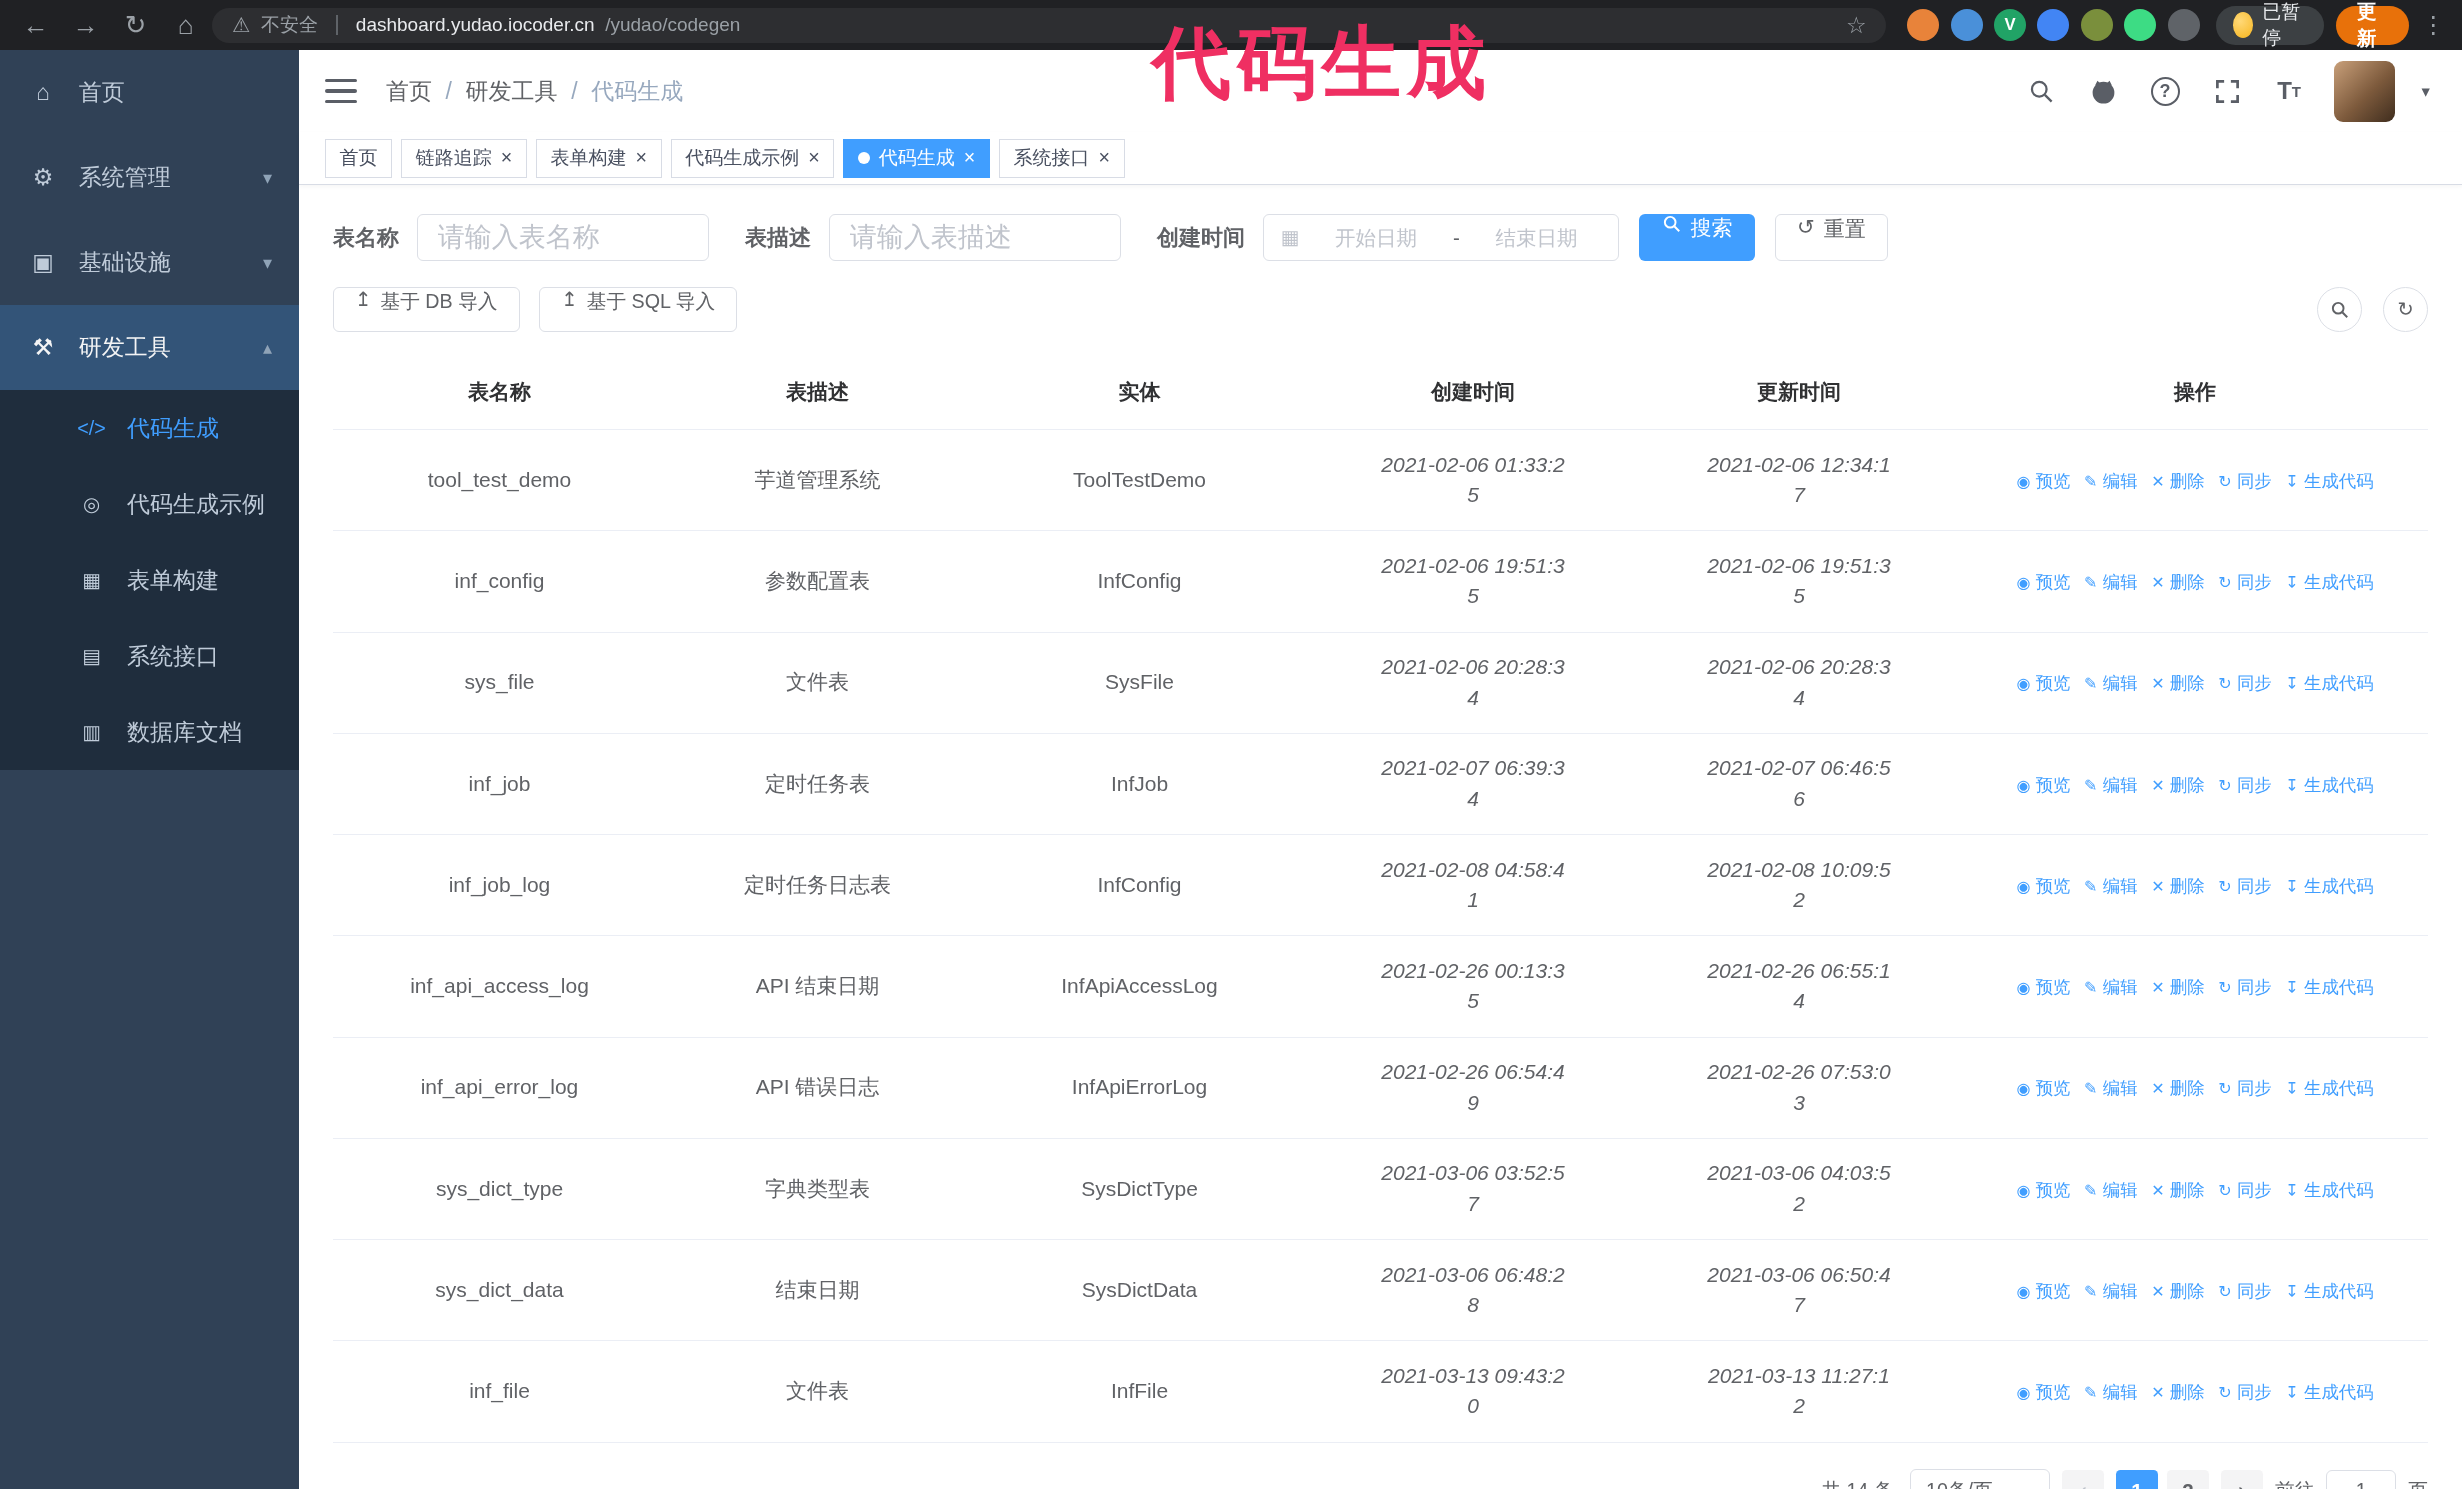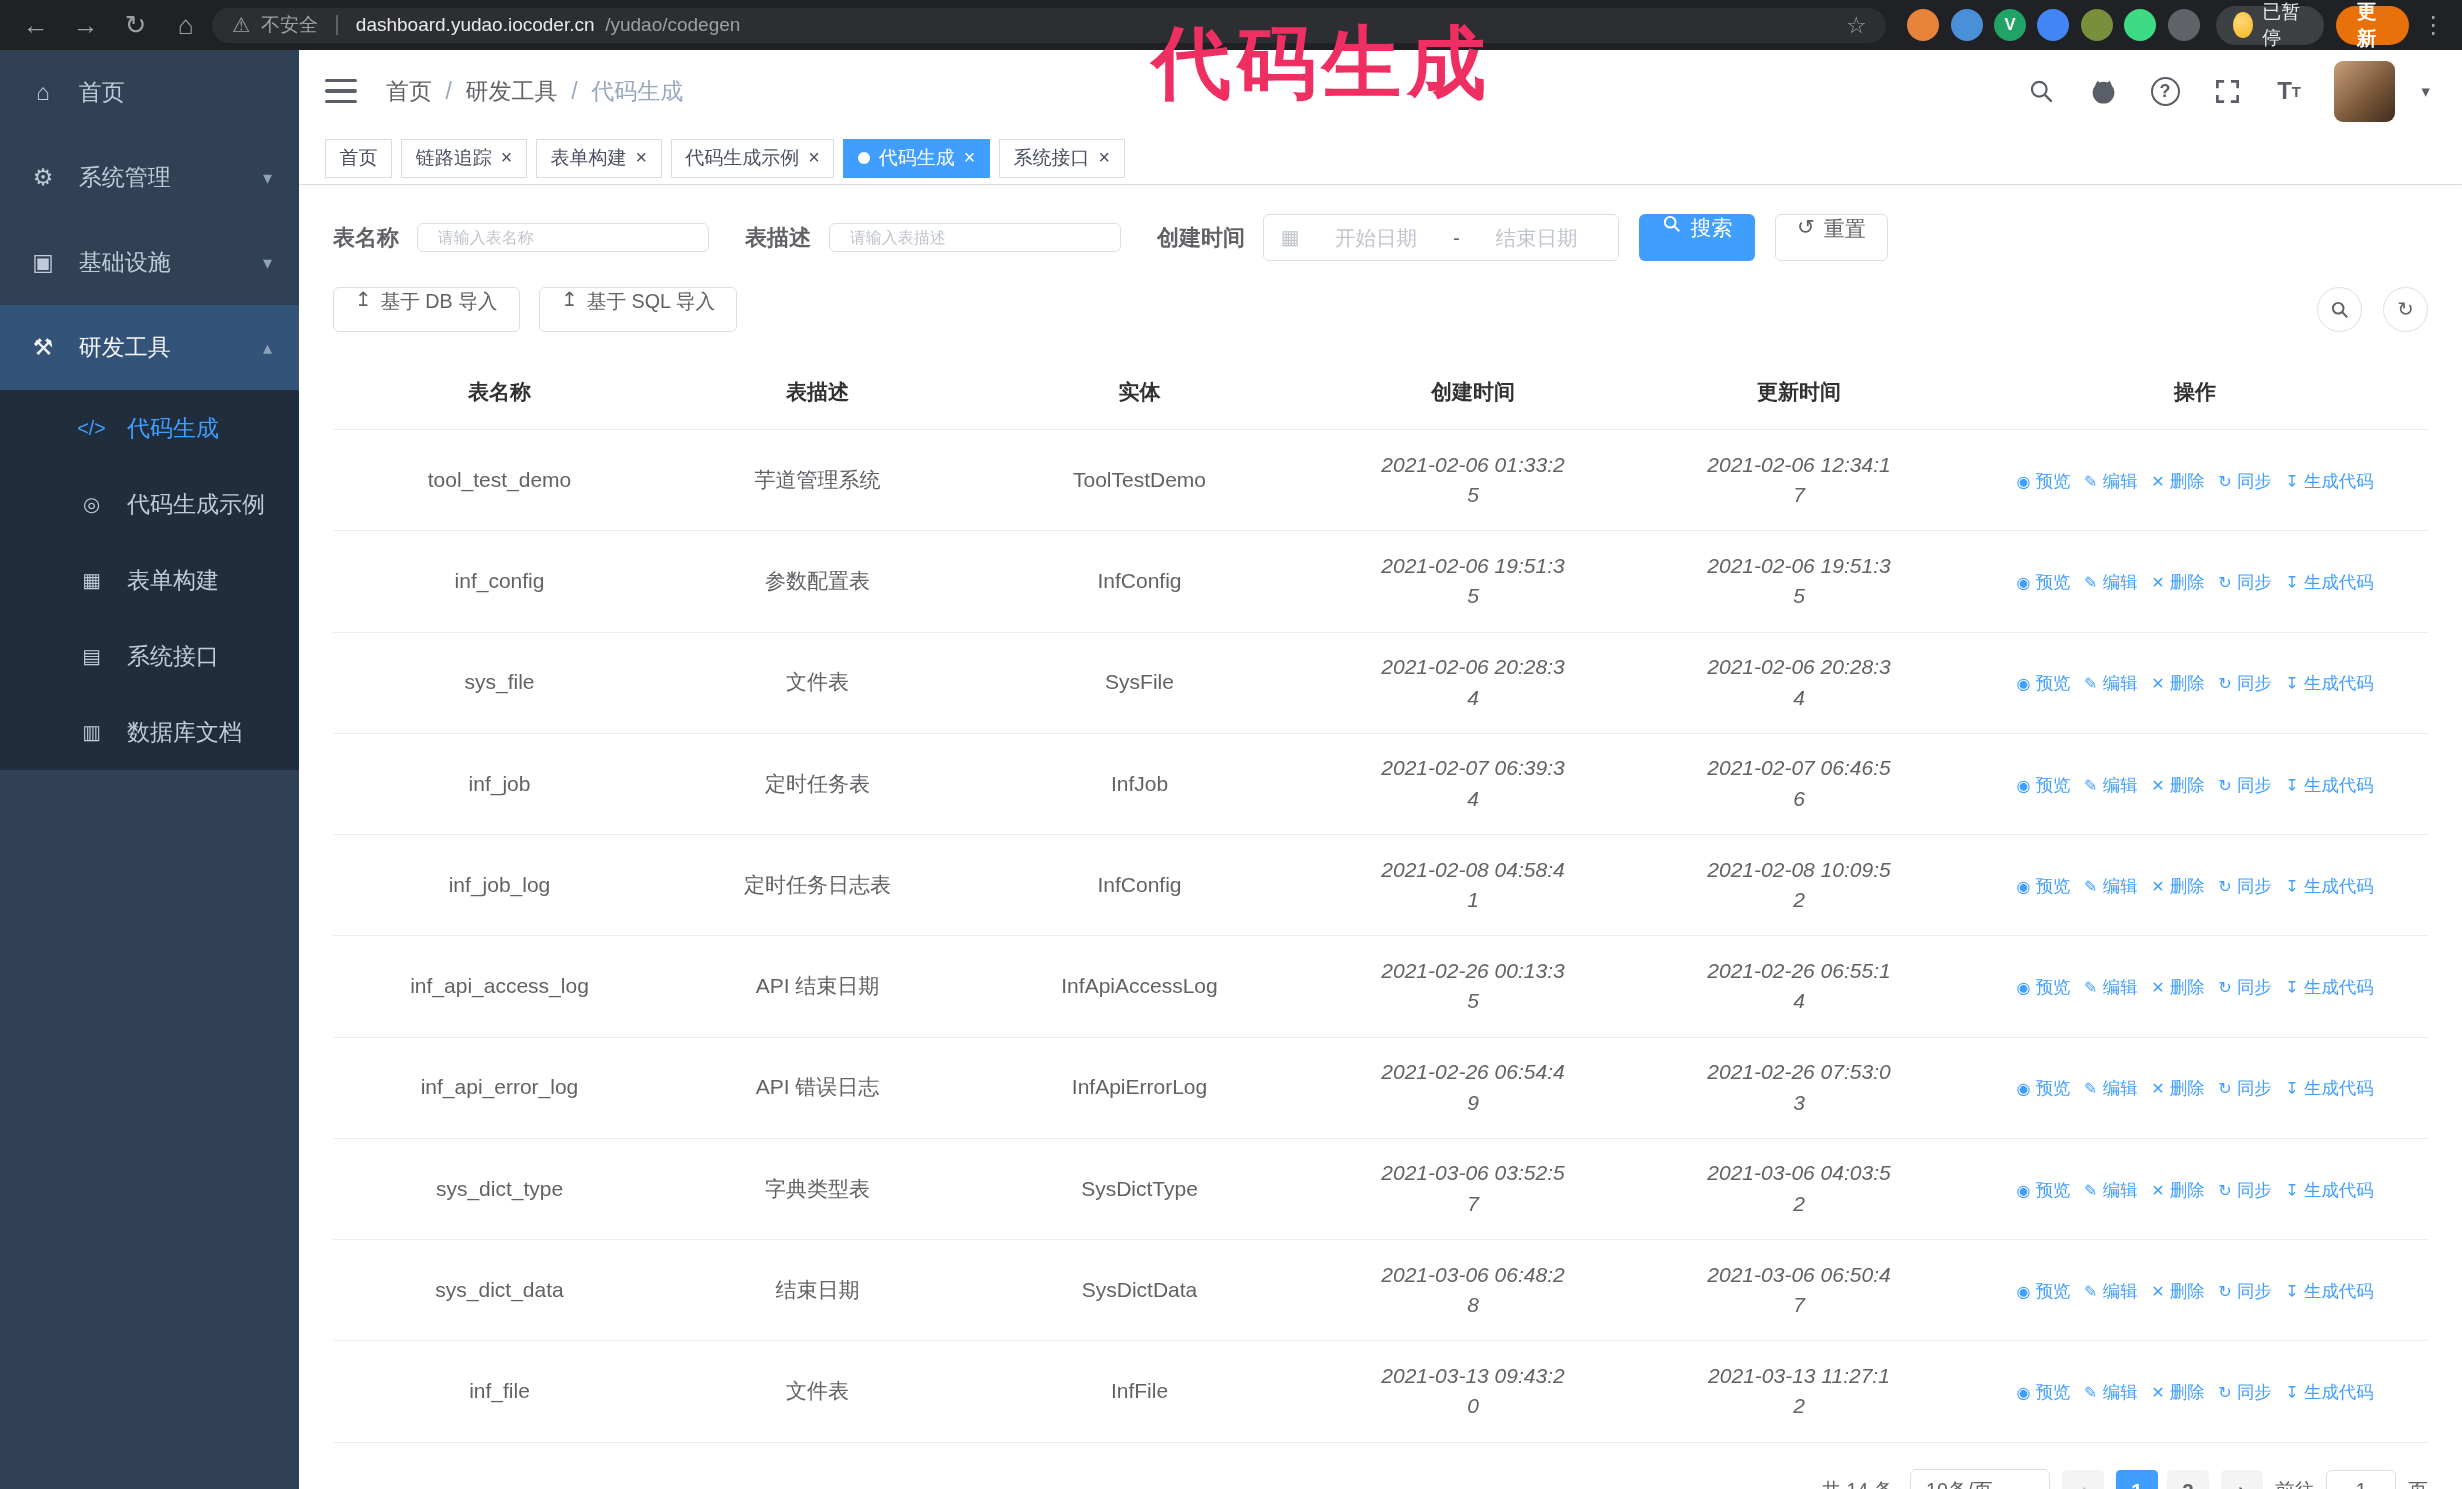--- a/index.html
+++ b/index.html
@@ -64,21 +64,21 @@
   .tags { height:53px; display:flex; align-items:center; gap:9px; padding:0 26px; border-bottom:1.5px solid #d8dce5; box-shadow:0 1.5px 4.5px rgba(0,0,0,.04); }
   .tag { height:39px; display:inline-flex; align-items:center; gap:9px; padding:0 13.6px; border:1.5px solid #d8dce5; background:#fff; color:#495060; font-size:19px; cursor:pointer; white-space:nowrap; }
   .tag.active { background:#409eff; border-color:#409eff; color:#fff; }
   .tag.active::before { content:""; width:12px; height:12px; border-radius:50%; background:#fff; }
   .tag-x { font-size:19.7px; line-height:1; }
 
   
   .content { flex:1; padding:29px 34px 0; overflow:hidden; }
   .filters { display:flex; align-items:center; margin-bottom:26px; }
   .f-label { font-size:22px; color:#606266; font-weight:700; margin-right:18px; white-space:nowrap; }
-  .f-input { width:292px; height:29px; border:1.5px solid #dcdfe6; border-radius:6px; padding:0 19.7px; font-size:16px; color:#606266; outline:none; margin-right:36px; font-family:inherit; background:#fff; }
+  .f-input { width:292px; height:47px; border:1.5px solid #dcdfe6; border-radius:6px; padding:0 19.7px; font-size:27px; color:#606266; outline:none; margin-right:36px; font-family:inherit; background:#fff; }
   .f-input::placeholder { color:#c0c4cc; }
   .date-range { width:356px; height:47px; border:1.5px solid #dcdfe6; border-radius:6px; display:flex; align-items:center; gap:12px; padding:0 16.7px; margin-right:19.7px; background:#fff; cursor:text; }
   .cal { color:#c0c4cc; font-size:19.7px; }
   .ph { color:#c0c4cc; font-size:20.5px; flex:1; text-align:center; white-space:nowrap; }
   .dash { color:#606266; font-size:20.5px; }
   .btn { height:47px; border-radius:6px; display:inline-flex; gap:9px; font-size:21px; cursor:pointer; border:none; font-family:inherit; white-space:nowrap; }
   .btn.primary { background:#409eff; color:#fff; padding:0 23px; }
   .btn.plain { background:#fff; border:1.5px solid #dcdfe6; color:#606266; padding:0 21px; margin-left:19.7px; }
 
   .toolbar { display:flex; align-items:center; margin-bottom:23px; }

